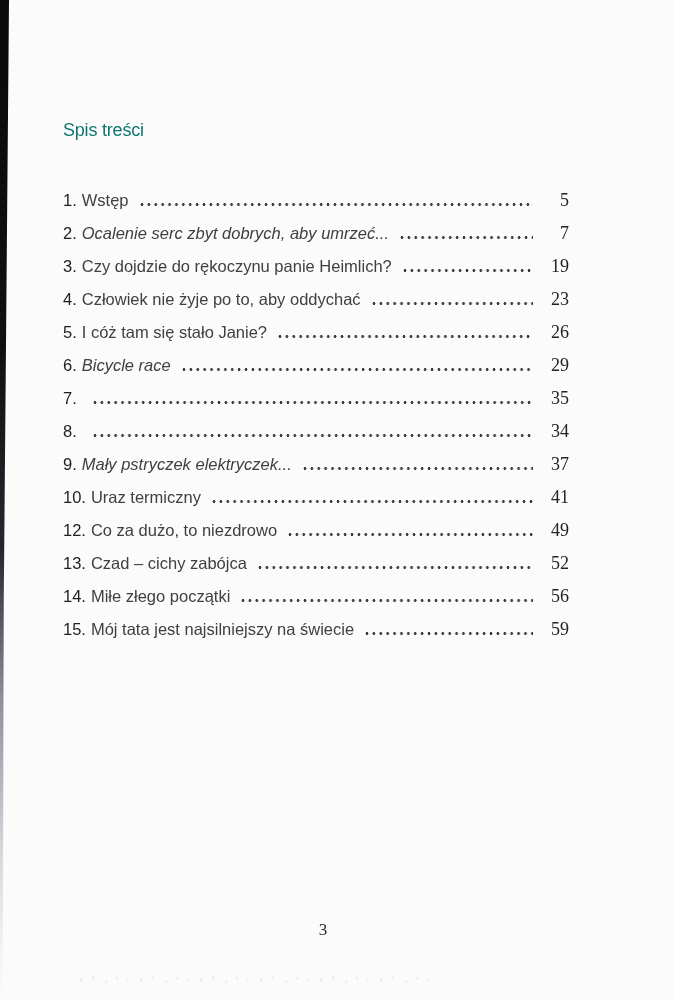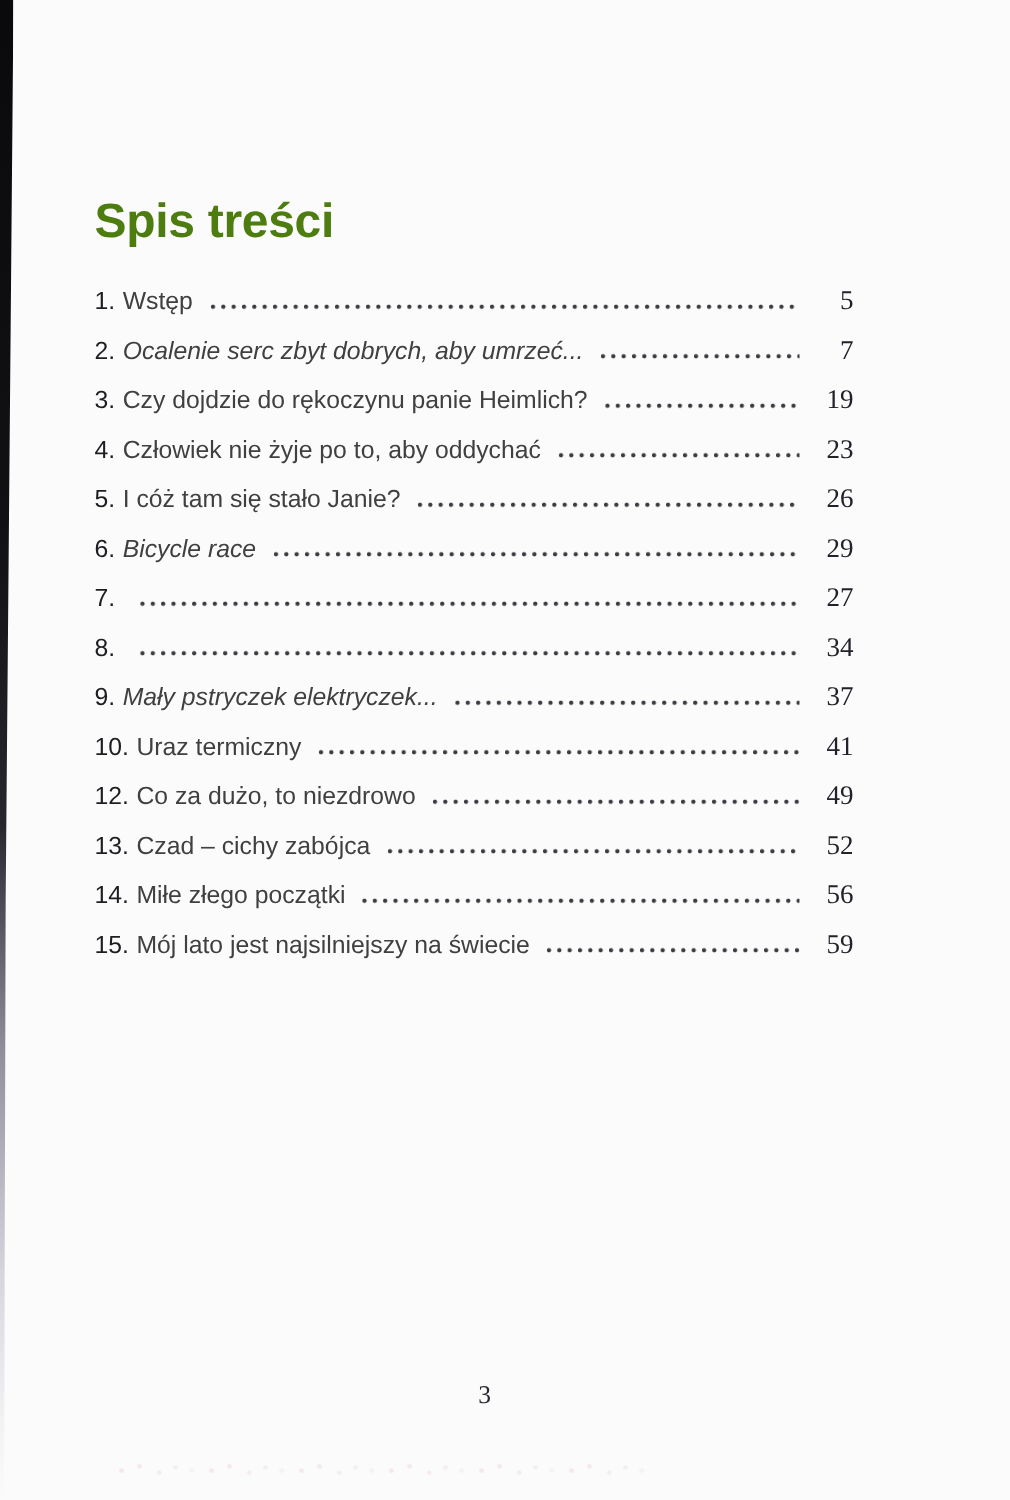--- a/index.html
+++ b/index.html
@@ -15,21 +15,21 @@
     position: absolute; left: 0; top: 0;
     width: 9px; height: 100%;
     background: linear-gradient(to bottom,
       #0a0a0c 0%, #111114 35%, #26262e 55%,
       rgba(55,55,75,.55) 70%, rgba(80,80,110,.22) 85%,
       rgba(90,90,120,.05) 95%, rgba(0,0,0,0) 100%);
     clip-path: polygon(0 0, 100% 0, 42% 60%, 30% 100%, 0 100%);
   }
   .page-title {
     position: absolute; left: 63px; top: 108px;
-    font-size: 32px; font-weight: 700; color: #4d7c0f;
+    font-size: 18px; font-weight: 400; color: #0f766e;
     letter-spacing: -0.2px;
   }
   .toc {
     position: absolute; left: 63px; top: 184px; right: 104px;
   }
   .toc-row {
     display: flex; align-items: baseline;
     height: 33px; line-height: 33px;
     white-space: nowrap;
   }
@@ -115,21 +115,21 @@
   </div>
   <div class="toc-row">
     <span class="toc-num">6.</span>
     <span class="toc-title italic">Bicycle race</span>
     <span class="leader"></span>
     <span class="toc-page">29</span>
   </div>
   <div class="toc-row">
     <span class="toc-num">7.</span>
     <span class="leader"></span>
-    <span class="toc-page">27</span>
+    <span class="toc-page">35</span>
   </div>
   <div class="toc-row">
     <span class="toc-num">8.</span>
     <span class="leader"></span>
     <span class="toc-page">34</span>
   </div>
   <div class="toc-row">
     <span class="toc-num">9.</span>
     <span class="toc-title italic">Mały pstryczek elektryczek...</span>
     <span class="leader"></span>
@@ -154,21 +154,21 @@
     <span class="toc-page">52</span>
   </div>
   <div class="toc-row">
     <span class="toc-num">14.</span>
     <span class="toc-title">Miłe złego początki</span>
     <span class="leader"></span>
     <span class="toc-page">56</span>
   </div>
   <div class="toc-row">
     <span class="toc-num">15.</span>
-    <span class="toc-title">Mój lato jest najsilniejszy na świecie</span>
+    <span class="toc-title">Mój tata jest najsilniejszy na świecie</span>
     <span class="leader"></span>
     <span class="toc-page">59</span>
   </div>
 </div>
 
 <div class="folio">3</div>
 
 <div class="bleed"></div>
 
 </body></html>

